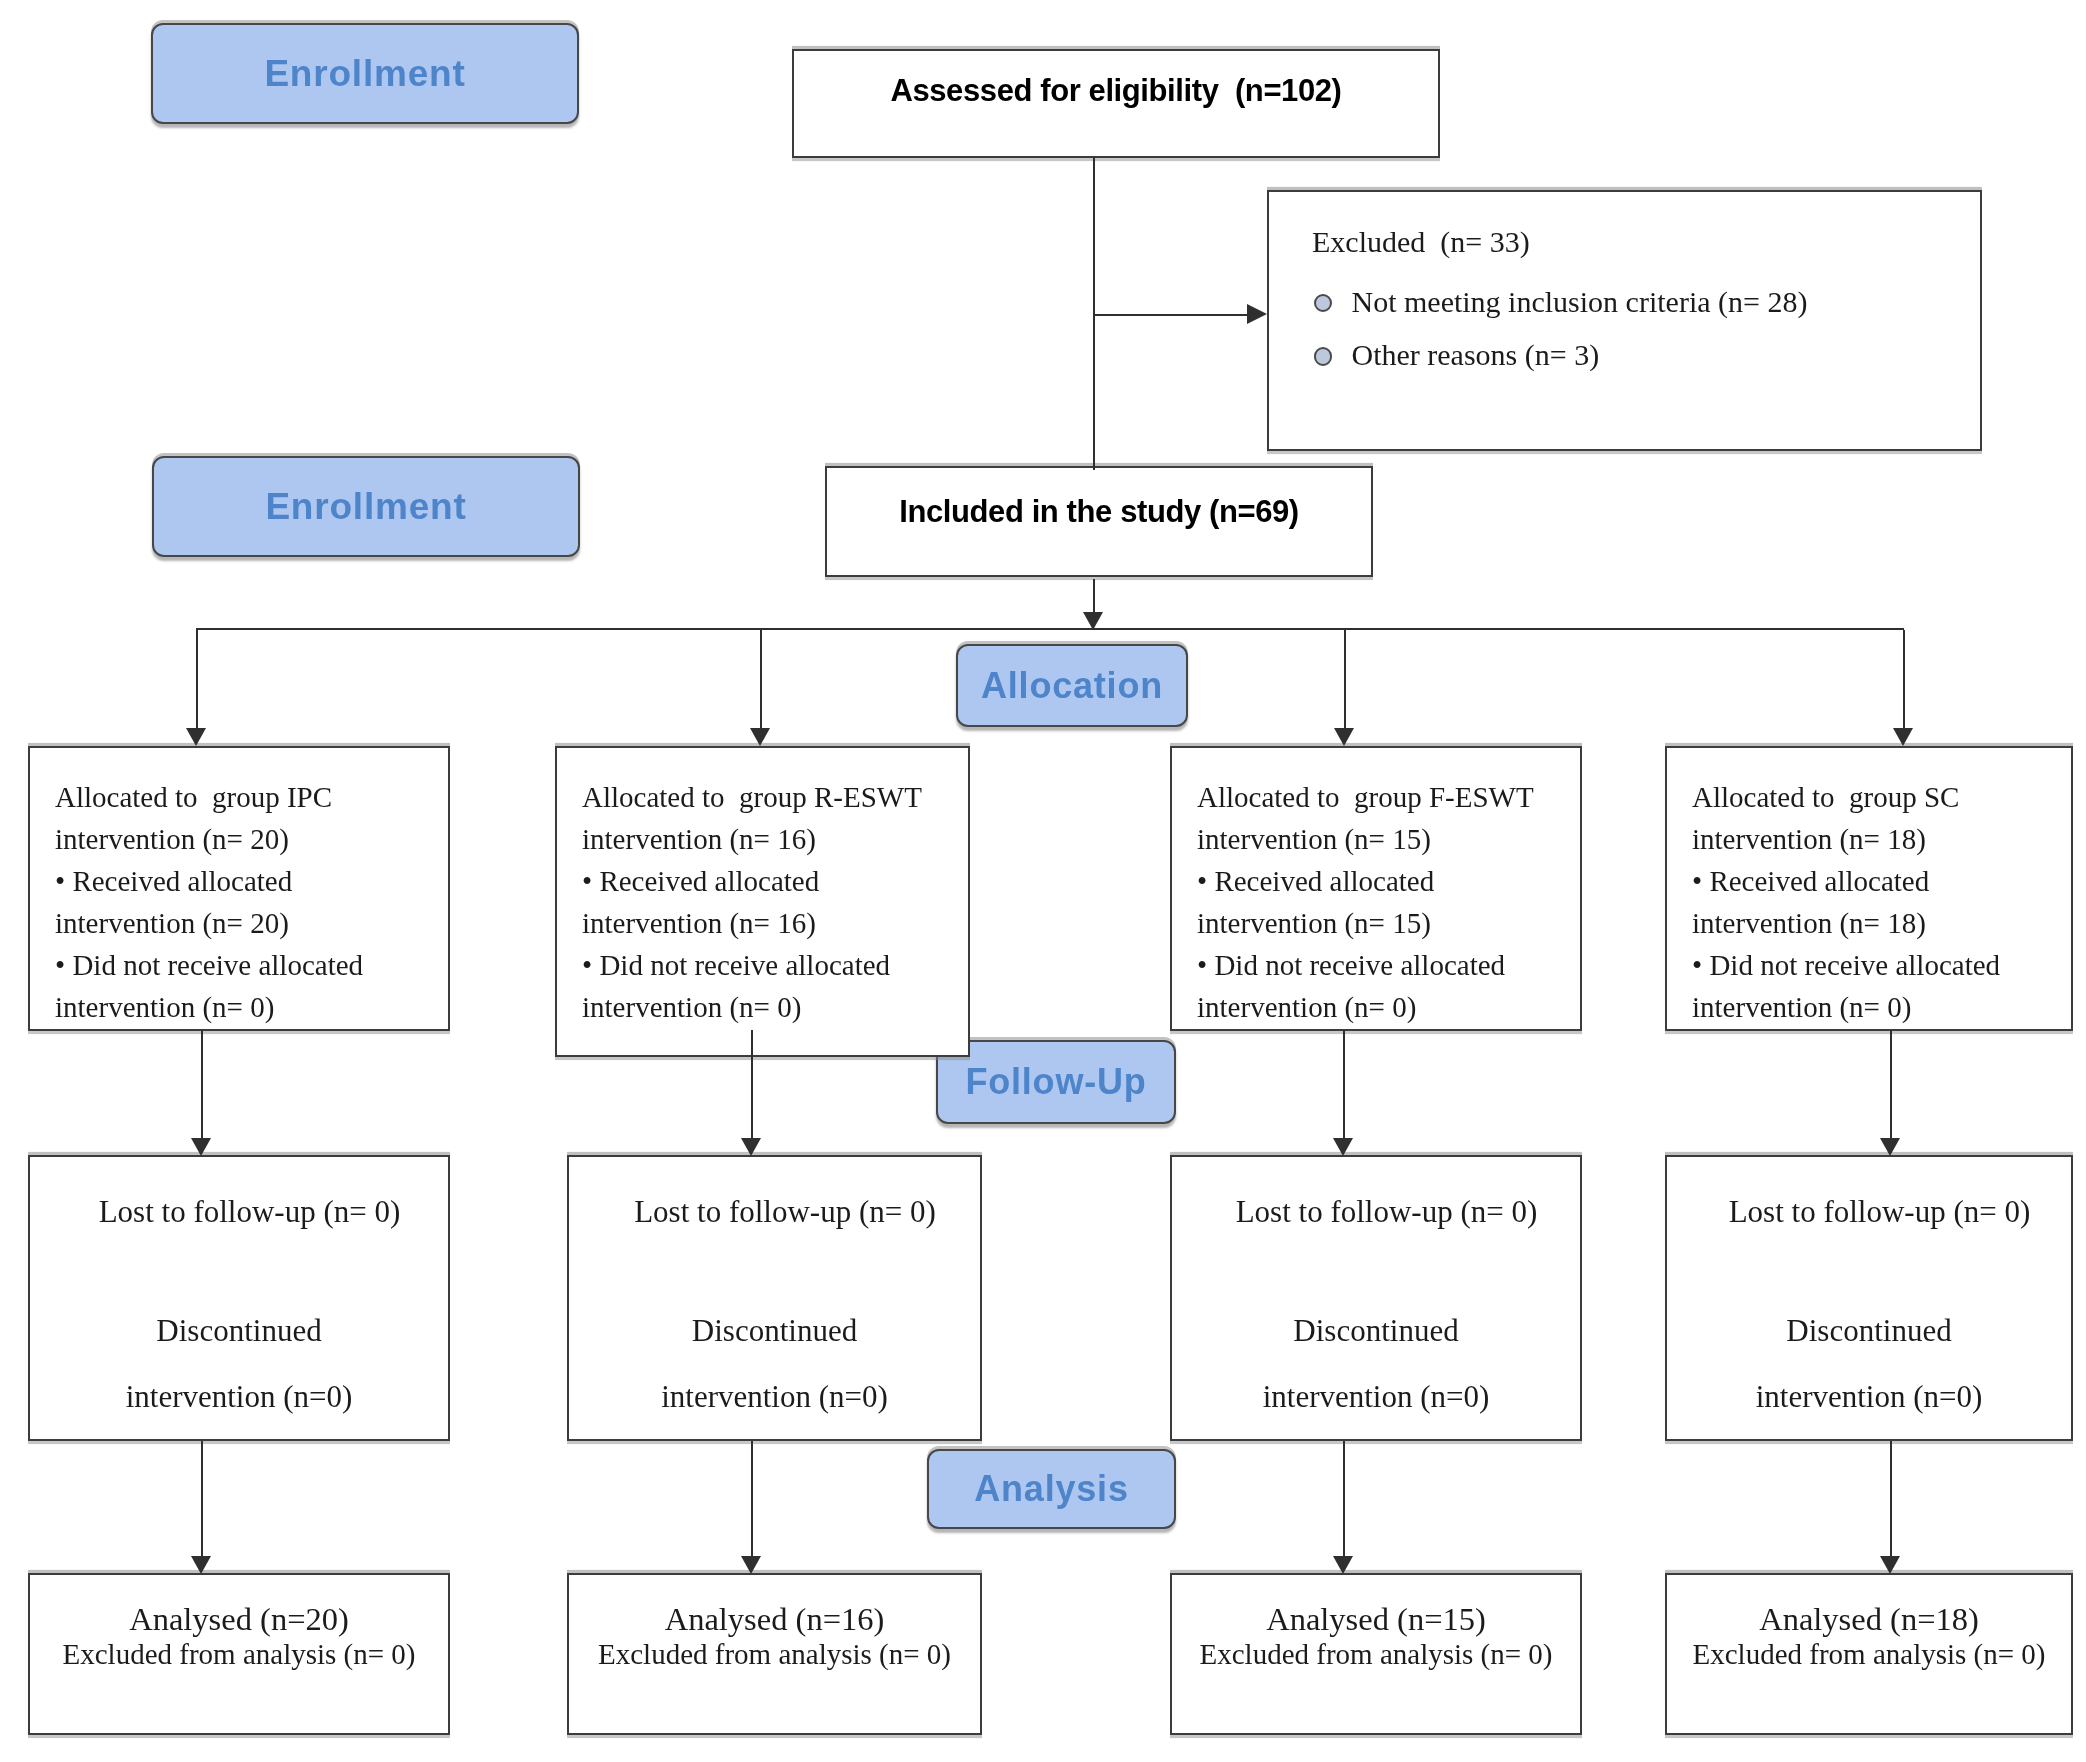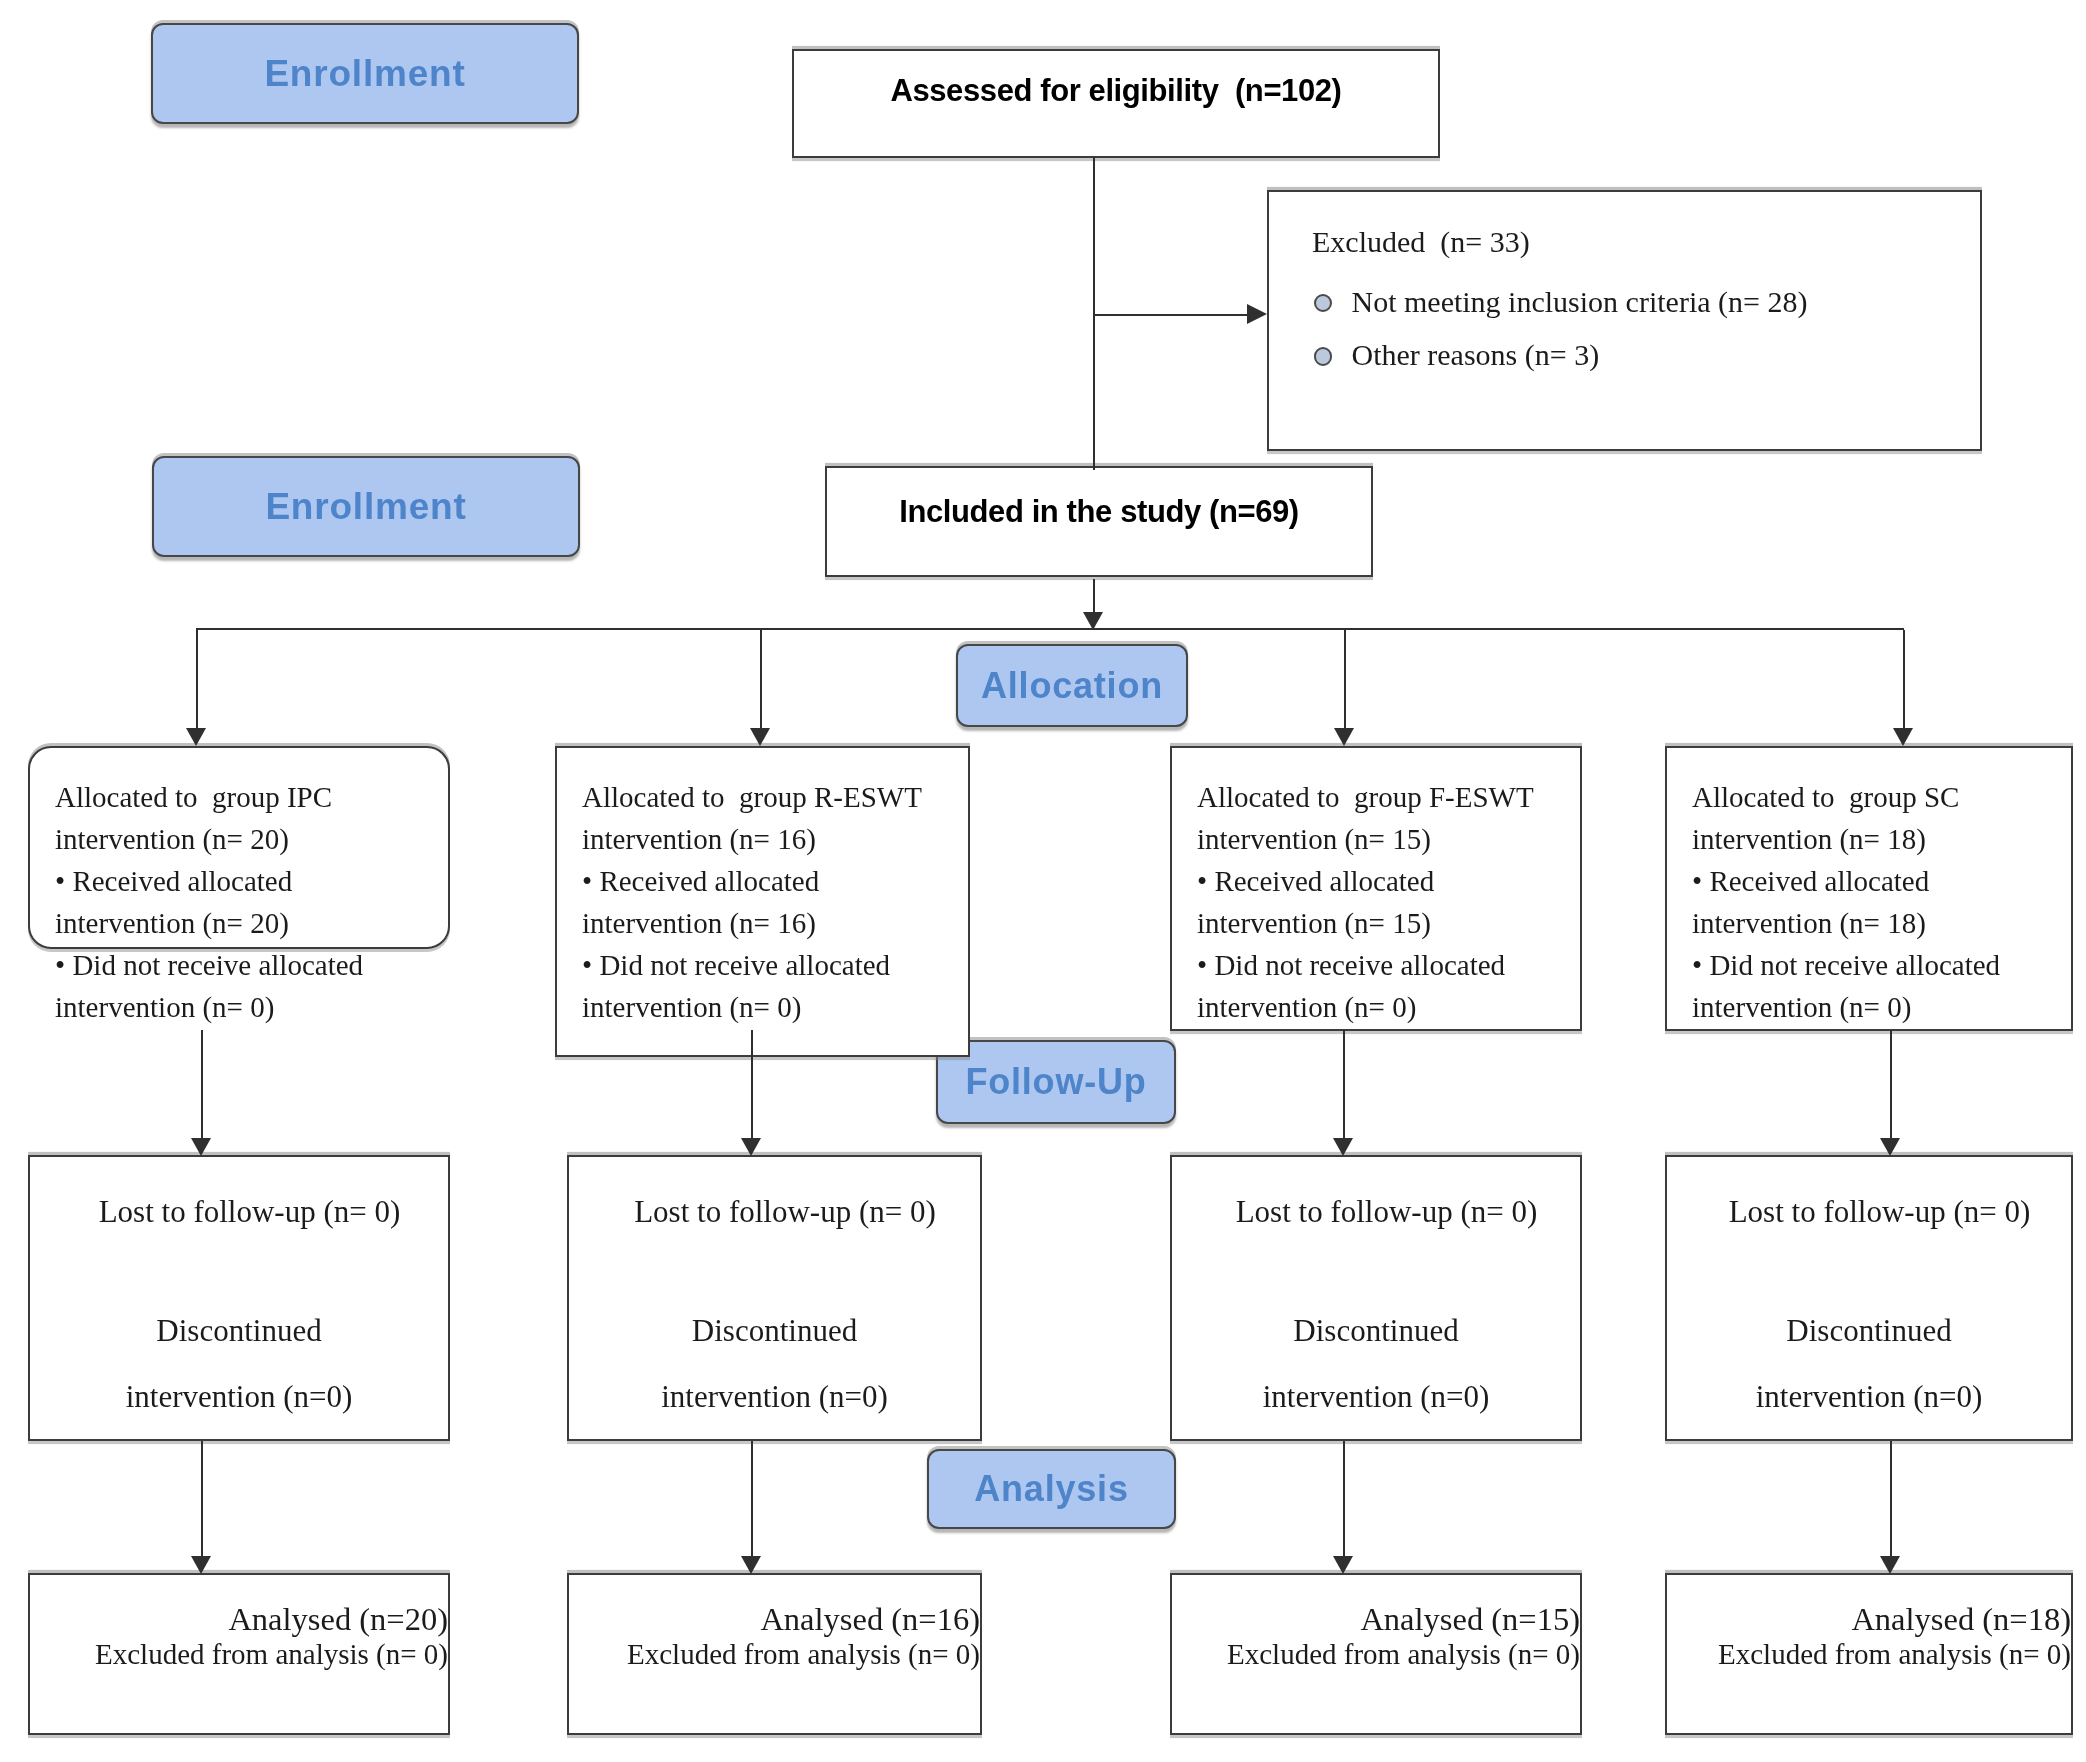--- a/index.html
+++ b/index.html
@@ -50,21 +50,21 @@
   .exc-item{display:flex;align-items:flex-start;margin-bottom:19.3px;font-size:30px;}
   .ring{flex:0 0 auto;width:14.7px;height:14.7px;border-radius:50%;
     border:2.3px solid #4b4b4b;background:#bcc8dc;margin:9.3px 19.3px 0 1.5px;}
 
   .alloc-text{padding:28px 9.3px 0 25px;font-size:29px;line-height:42px;}
 
   .fu-box{text-align:center;}
   .fu-lost{font-size:31px;margin-top:37px;padding-left:21px;}
   .fu-disc{font-size:31px;line-height:66px;margin-top:68px;}
 
-  .an-box{text-align:right;}
+  .an-box{text-align:center;}
   .an-analysed{font-size:32.5px;margin-top:26px;}
   .an-excluded{font-size:29px;}
 </style>
 </head>
 <body>
 
 <div id="canvas">
 
   <div class="stage-label" style="left:151px;top:23px;width:428px;height:101px;font-size:37px;">
     <span class="txt">Enrollment</span>
@@ -97,21 +97,21 @@
         <span class="ring"></span>
         <span class="txt serif">Other reasons (n= 3)</span>
       </div>
     </div>
   </div>
 
   <div class="wbox hdr-box" style="left:825px;top:466px;width:548px;height:111px;">
     <span class="txt sans-bold" style="margin-top:26px;">Included in the study (n=69)</span>
   </div>
 
-  <div class="wbox" style="left:28px;top:746px;width:422px;height:203px;border-radius:23px;">
+  <div class="wbox" style="left:28px;top:746px;width:422px;height:285px;">
     <div class="txt serif alloc-text">Allocated to  group IPC
 intervention (n= 20)
 • Received allocated
 intervention (n= 20)
 • Did not receive allocated
 intervention (n= 0)</div>
   </div>
   <div class="wbox" style="left:555px;top:746px;width:415px;height:311px;">
     <div class="txt serif alloc-text">Allocated to  group R-ESWT
 intervention (n= 16)

